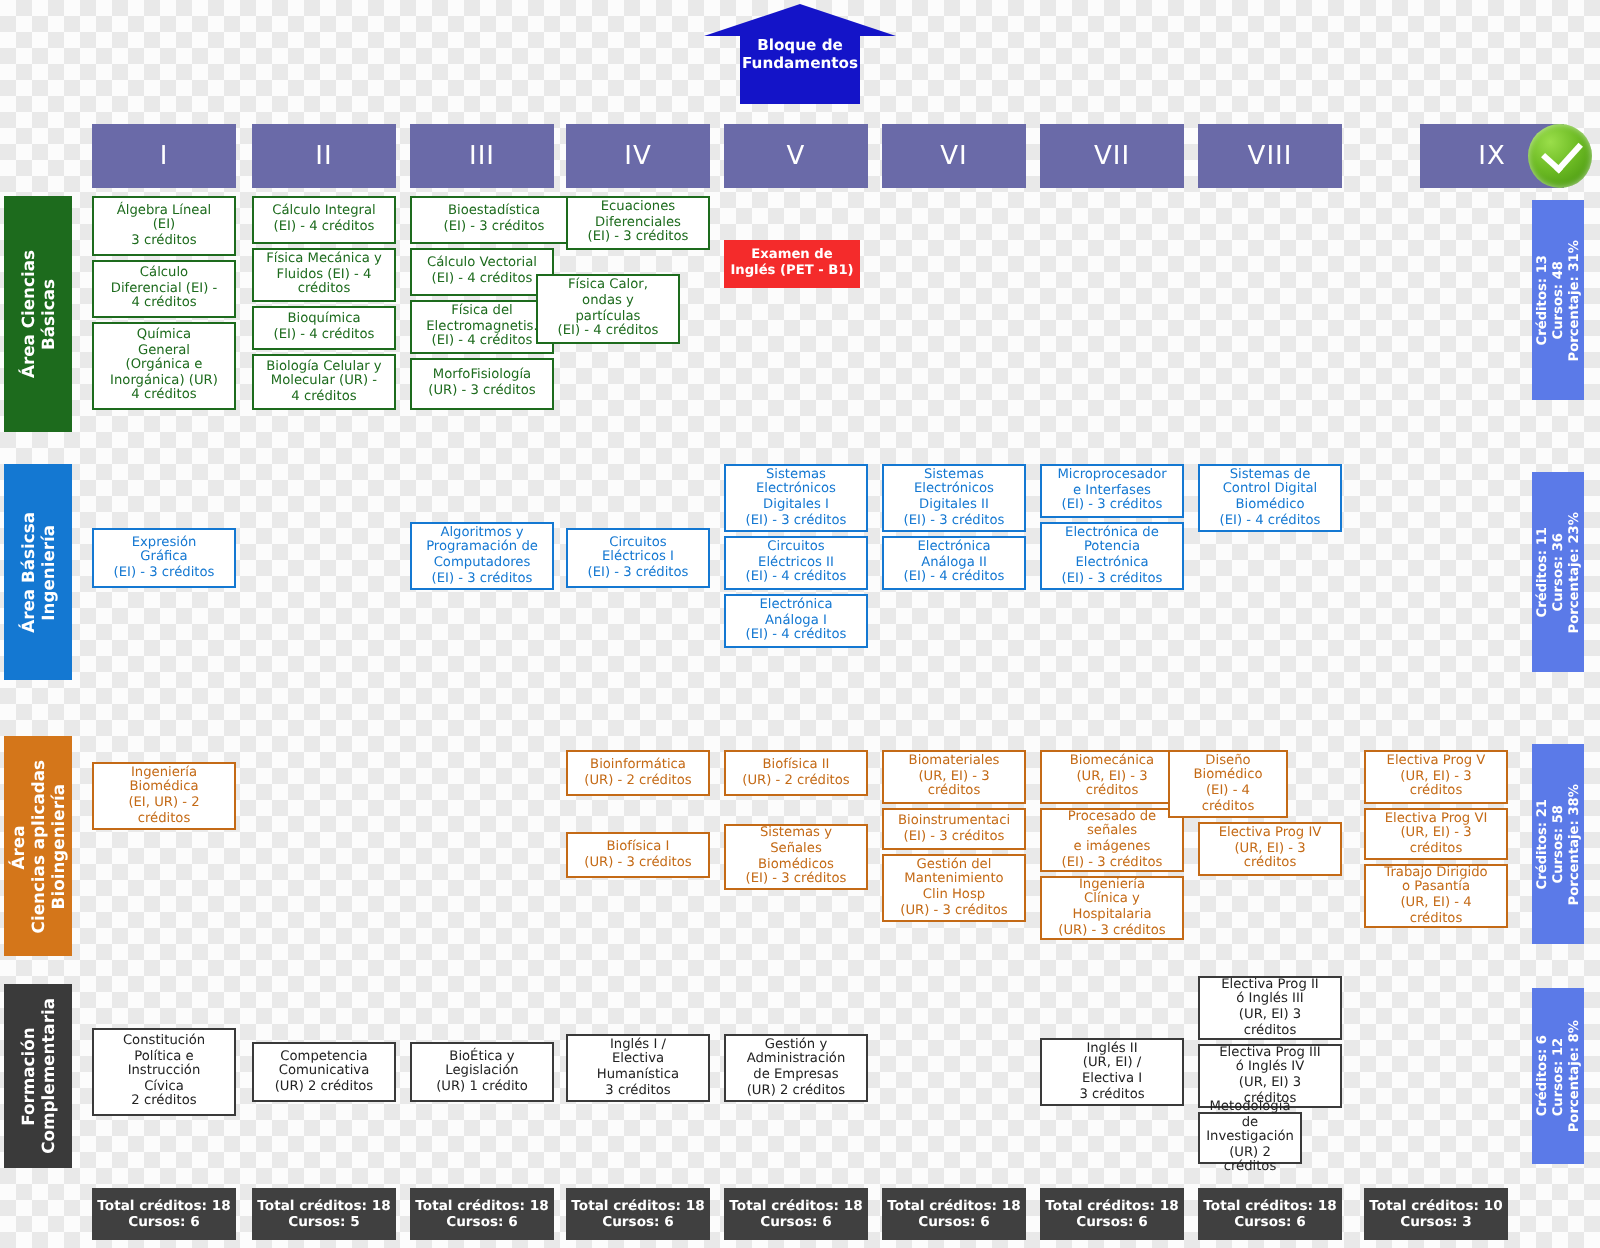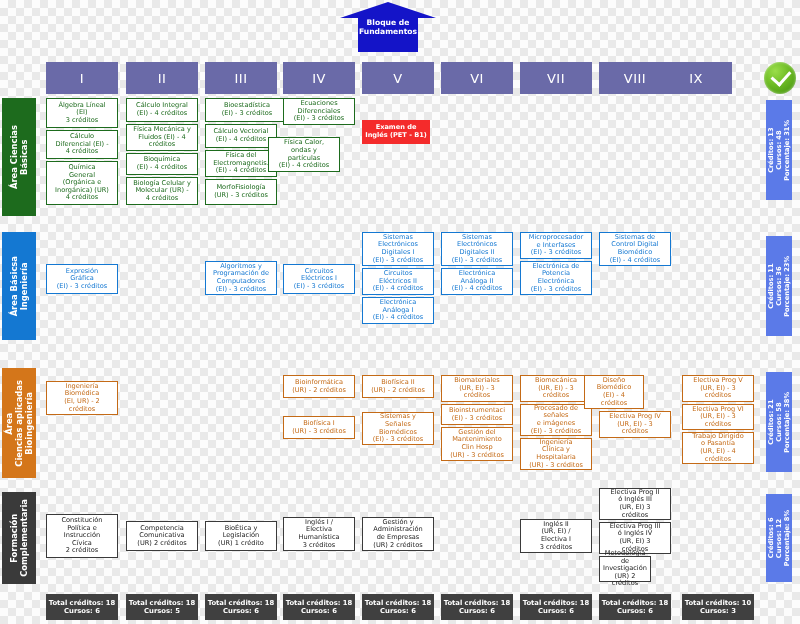--- a/index.html
+++ b/index.html
@@ -18,21 +18,21 @@
       linear-gradient(45deg,#e9e9e9 25%,transparent 25%,transparent 75%,#e9e9e9 75%);
     background-size:16px 16px;
     background-position:0 0, 8px 8px;
     background-color:#fcfcfc;
   }
   #stage{position:absolute;left:0;top:0;width:800px;height:624px;}
 
   
   #arrow-banner{
     position:absolute;
-    left:340px;top:2px;width:116px;height:50px;
+    left:352px;top:2px;width:116px;height:50px;
   }
   #arrow-banner .head{
     position:absolute;left:0;top:0;width:0;height:0;
     border-left:48px solid transparent;
     border-right:48px solid transparent;
     border-bottom:16px solid #1414c8;
   }
   #arrow-banner .body{
     position:absolute;left:18px;top:15px;width:60px;height:35px;
     background:#1414c8;
@@ -124,21 +124,21 @@
 
   <div id="semester-headers">
       <div class="sem-head" style="left: 46px; width: 72px;">I</div>
       <div class="sem-head" style="left: 126px; width: 72px;">II</div>
       <div class="sem-head" style="left: 205px; width: 72px;">III</div>
       <div class="sem-head" style="left: 283px; width: 72px;">IV</div>
       <div class="sem-head" style="left: 362px; width: 72px;">V</div>
       <div class="sem-head" style="left: 441px; width: 72px;">VI</div>
       <div class="sem-head" style="left: 520px; width: 72px;">VII</div>
       <div class="sem-head" style="left: 599px; width: 72px;">VIII</div>
-      <div class="sem-head" style="left: 660px; width: 72px;">IX</div>
+      <div class="sem-head" style="left: 710px; width: 72px;">IX</div>
     </div>
 
   <div id="check-badge">
     <div class="tick"></div>
   </div>
 
   <div id="area-labels">
       <div class="area-label" style="top: 98px; height: 118px; background: rgb(29, 107, 29);">
         <span>Área Ciencias
 Básicas</span>

